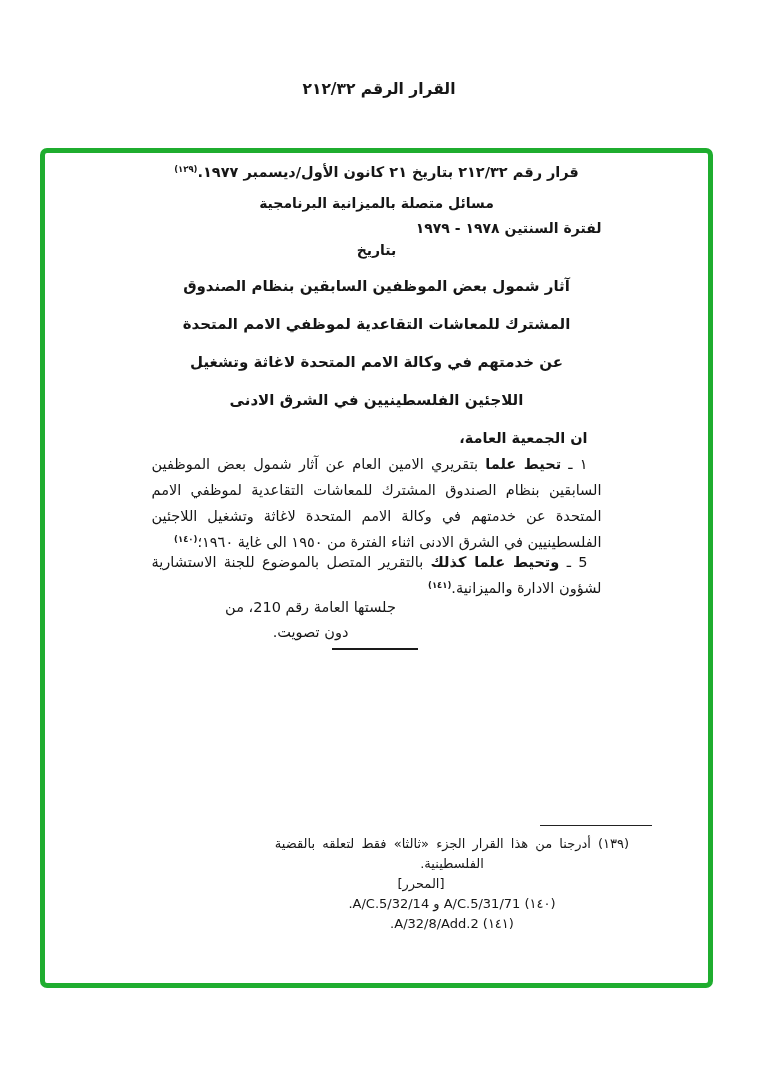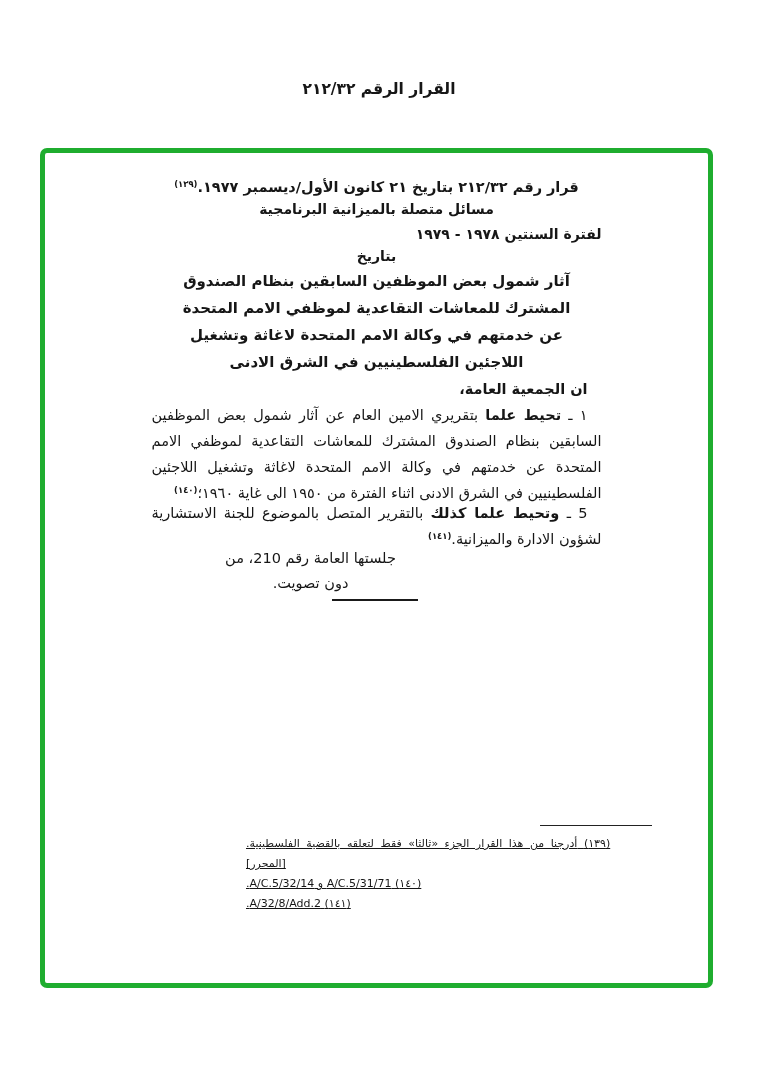--- a/index.html
+++ b/index.html
@@ -22,62 +22,62 @@
 
   
   .green-box{
     position:absolute;left:40px;top:148px;width:673px;height:840px;
     box-sizing:border-box;border:5px solid #1fad2f;border-radius:7px;
     background:#ffffff;
   }
 
   
   .content{
-    width:450px;margin:0 auto;padding-top:23px;
+    width:450px;margin:0 auto;padding-top:8px;
     font-size:14.5px;line-height:26px;text-align:right;
   }
   .content p{margin:0;}
   sup.fnref{
     font-size:8.5px;line-height:0;vertical-align:5px;font-weight:bold;
     letter-spacing:0;
   }
   .res-heading{
     text-align:center;font-weight:bold;font-size:14.5px;line-height:22px;margin-top:2px;
   }
   .subject{
     text-align:center;font-weight:bold;font-size:14px;line-height:22px;
   }
-  .subject.first{}
+  .subject.first{margin-top:9px;}
   .subject.second{margin-top:3px;text-align:right;}
   .section-label{
     text-align:center;font-weight:bold;font-size:14px;line-height:22px;margin-top:16px;
   }
   .section-title p{
-    text-align:center;font-weight:bold;font-size:15px;line-height:26px;margin:1px;
+    text-align:center;font-weight:bold;font-size:15px;line-height:26px;margin:12px;
   }
   .preamble{
     font-weight:bold;text-indent:14px;line-height:26px;
   }
   .body-para{
     text-align:justify;text-indent:14px;line-height:26px;
   }
   .body-para b{font-weight:bold;}
   .para2{margin-top:-6px !important;}
   .adoption{
     width:238px;margin:-6px 172px 0 auto;text-align:center;line-height:25px;
   }
   .adoption p{margin:0;}
   .end-rule{
     width:86px;height:2px;background:#1a1a1a;margin:3px 184px 0 auto;
   }
 
   
   .footnotes{
     position:absolute;top:668px;right:50px;width:412px;
-    font-size:11px;line-height:20px;text-align:left;text-decoration:underline;
+    font-size:13px;line-height:20px;text-align:center;
   }
   .fn-rule{width:112px;height:1px;background:#222222;margin:4px 6px 8px auto;}
   .footnotes p{margin:0;}
   .fn-first{word-spacing:3px;}
   .fn-editor{padding-right:62px;}
   .fn-num{letter-spacing:0;}
 </style>
 </head>
 <body>
 

